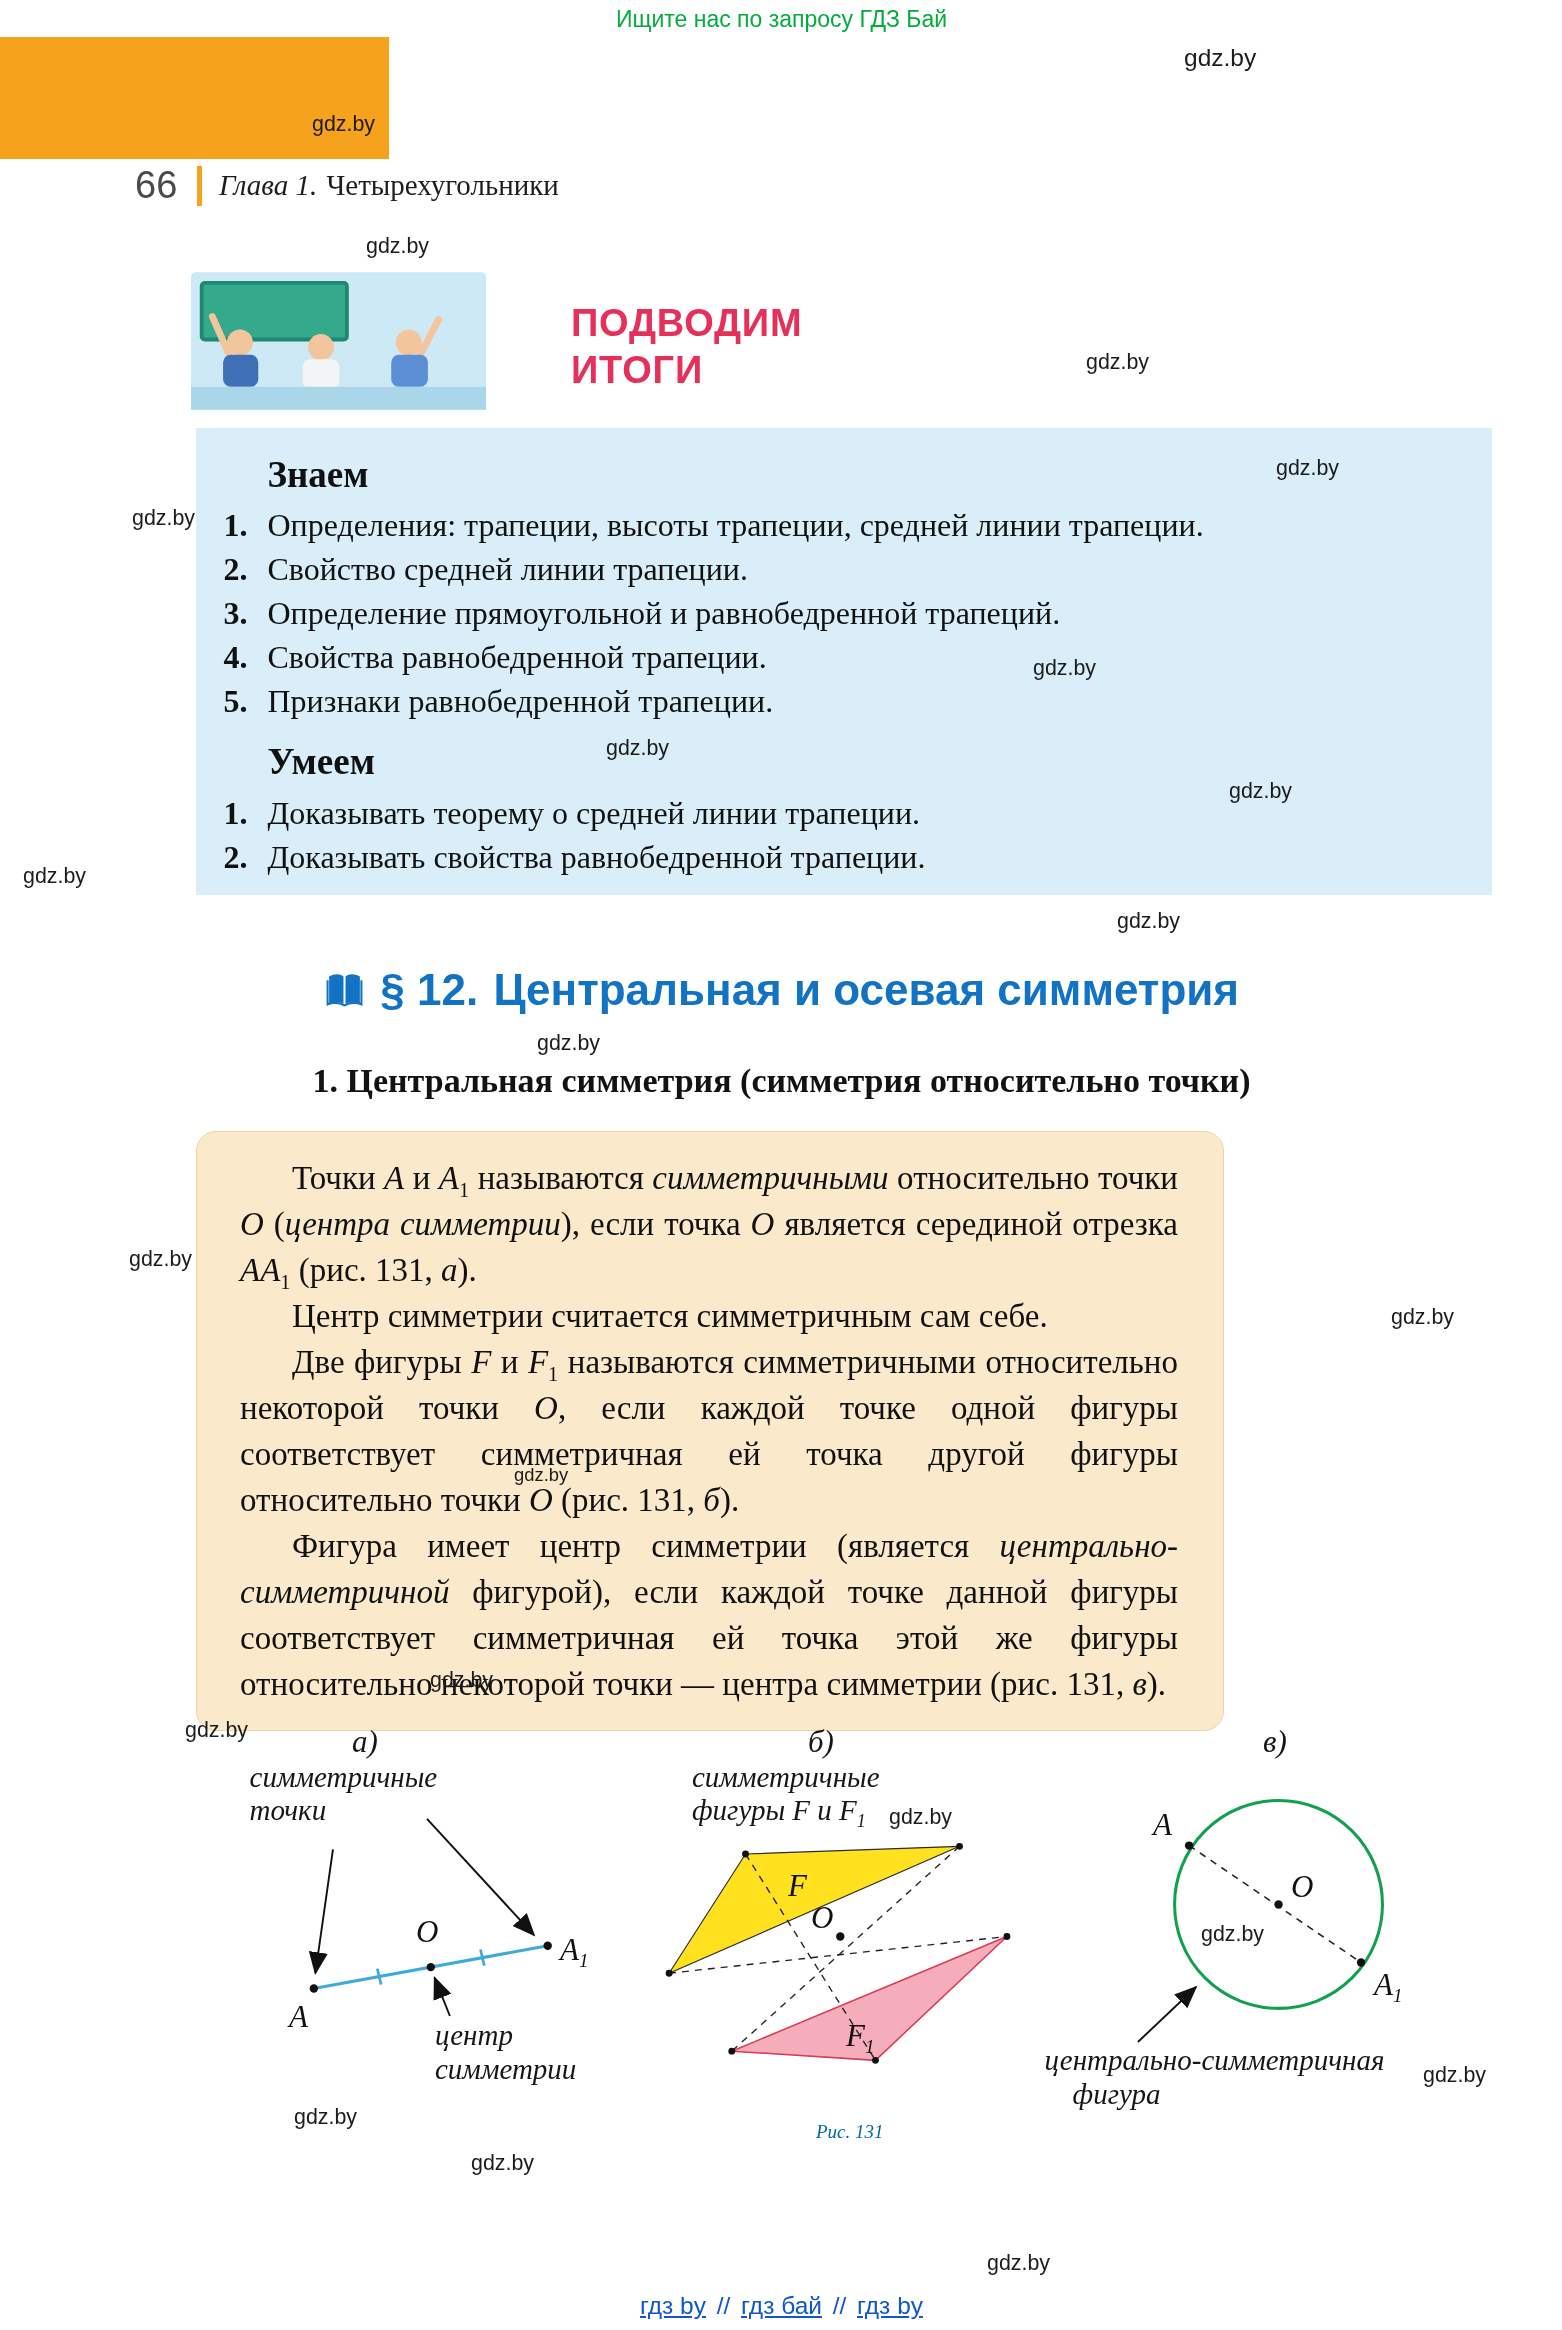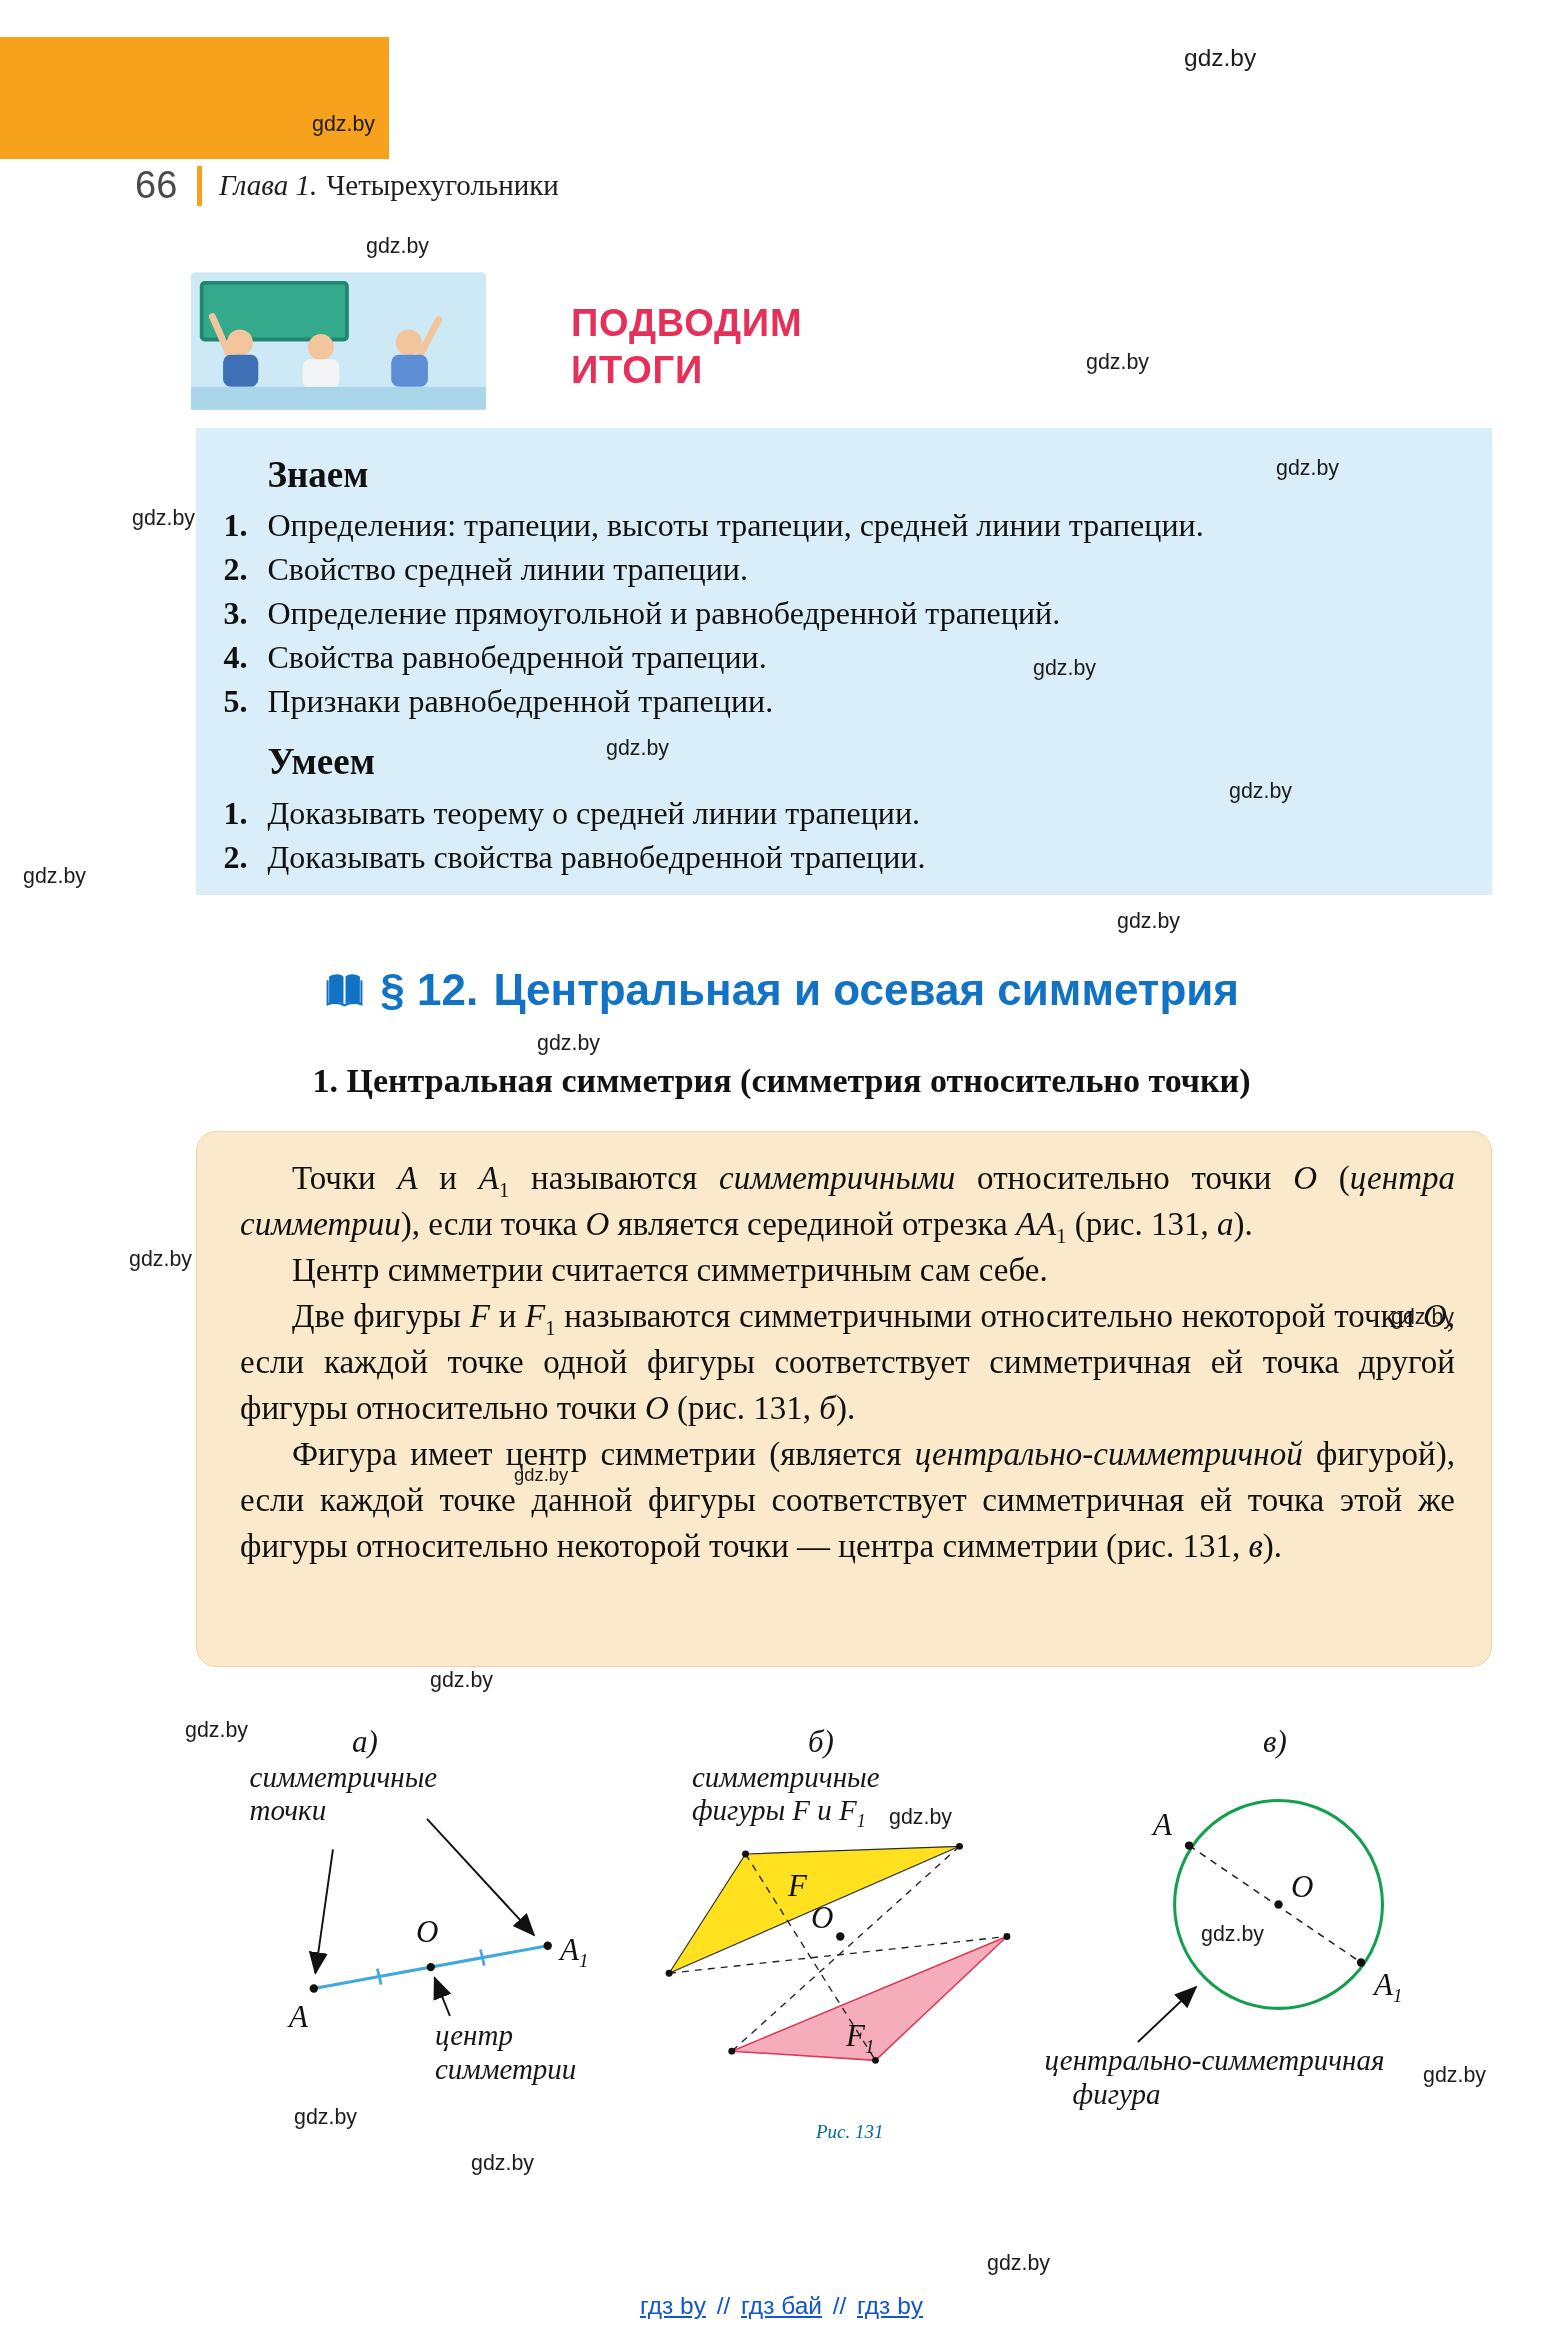--- a/index.html
+++ b/index.html
@@ -35,22 +35,22 @@
   .kb-list li::before { content:counter(kn) "."; position:absolute; left:0; font-weight:bold; }
 
   .section-heading { position:absolute; left:0; top:965px; width:100%; display:flex; justify-content:center;
                      align-items:center; gap:15.3px; color:#1273C4; font-weight:bold; font-size:44px;
                      font-family:"Liberation Sans",sans-serif; }
   .book-icon { flex:0 0 auto; }
 
   .subsection { position:absolute; left:0; top:1062px; width:100%; text-align:center; color:#121212;
                 font-family:"Liberation Serif",serif; font-weight:bold; font-size:34px; }
 
-  .def-box { position:absolute; left:196px; top:1131px; width:1296px; min-height:536px;
-             background:#FBE9CC; border:1.5px solid #EFD3A2; border-radius:20px; padding:23px 36px 23px 43px; }
+  .def-box { position:absolute; left:196px; top:1131px; width:1028px; min-height:536px;
+             background:#FBE9CC; border:1.5px solid #EFD3A2; border-radius:20px; padding:23px 45px 23px 43px; }
   .defp { font-family:"Liberation Serif",serif; font-size:33px; line-height:46px; color:#111;
           text-align:justify; text-indent:52px; }
   .it { font-style:italic; }
   .sub { font-size:62%; vertical-align:sub; line-height:0; }
 
   .panel { position:absolute; }
   .panel svg.fig-svg { position:absolute; left:0; top:0; }
   .fig-tag { position:absolute; font-family:"Liberation Serif",serif; font-style:italic; font-size:31px; color:#161616; }
   .fig-note { position:absolute; font-family:"Liberation Serif",serif; font-style:italic; font-size:29px;
               color:#161616; white-space:nowrap; }
@@ -63,20 +63,21 @@
   .footer { position:absolute; left:0; top:2292px; width:100%; display:flex; justify-content:center;
             gap:10.7px; font-size:24.5px; color:#1257C9;align-items:flex-end; }
   .footer a { color:#1257C9; text-decoration:underline; cursor:pointer; }
   .fsep { color:#1257C9; }
 </style>
 </head>
 <body>
 
 <div class="page">
 
+  <a class="top-link">Ищите нас по запросу ГДЗ Бай</a>
 
   <span class="wm" style="left:1184px;top:44px;font-size:24.5px;">gdz.by</span>
   <span class="wm" style="left:312px;top:112px;">gdz.by</span>
   <span class="wm" style="left:366px;top:234px;">gdz.by</span>
   <span class="wm" style="left:1086px;top:350px;">gdz.by</span>
   <span class="wm" style="left:1276px;top:456px;">gdz.by</span>
   <span class="wm" style="left:132px;top:506px;">gdz.by</span>
   <span class="wm" style="left:1033px;top:656px;">gdz.by</span>
   <span class="wm" style="left:606px;top:736px;">gdz.by</span>
   <span class="wm" style="left:1229px;top:779px;">gdz.by</span>

